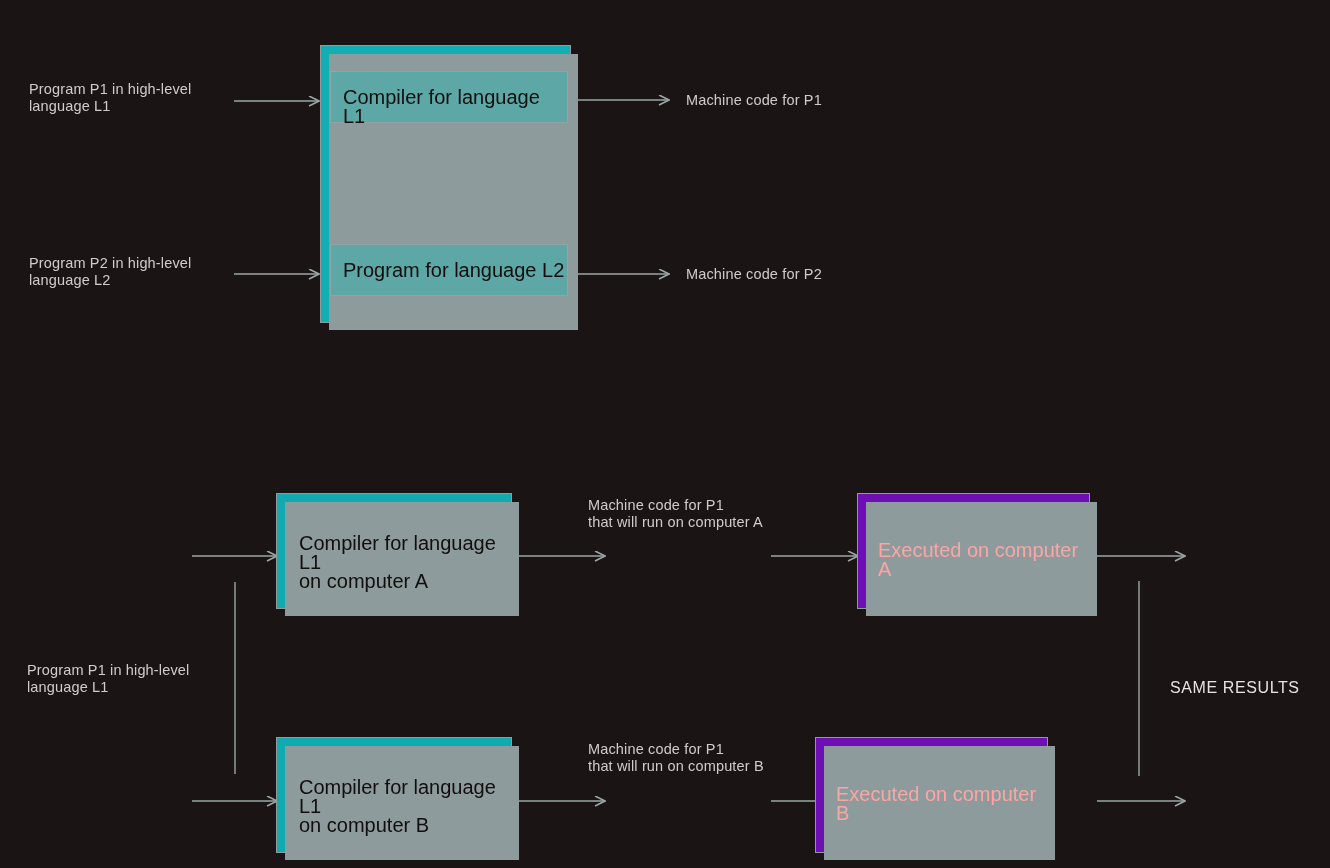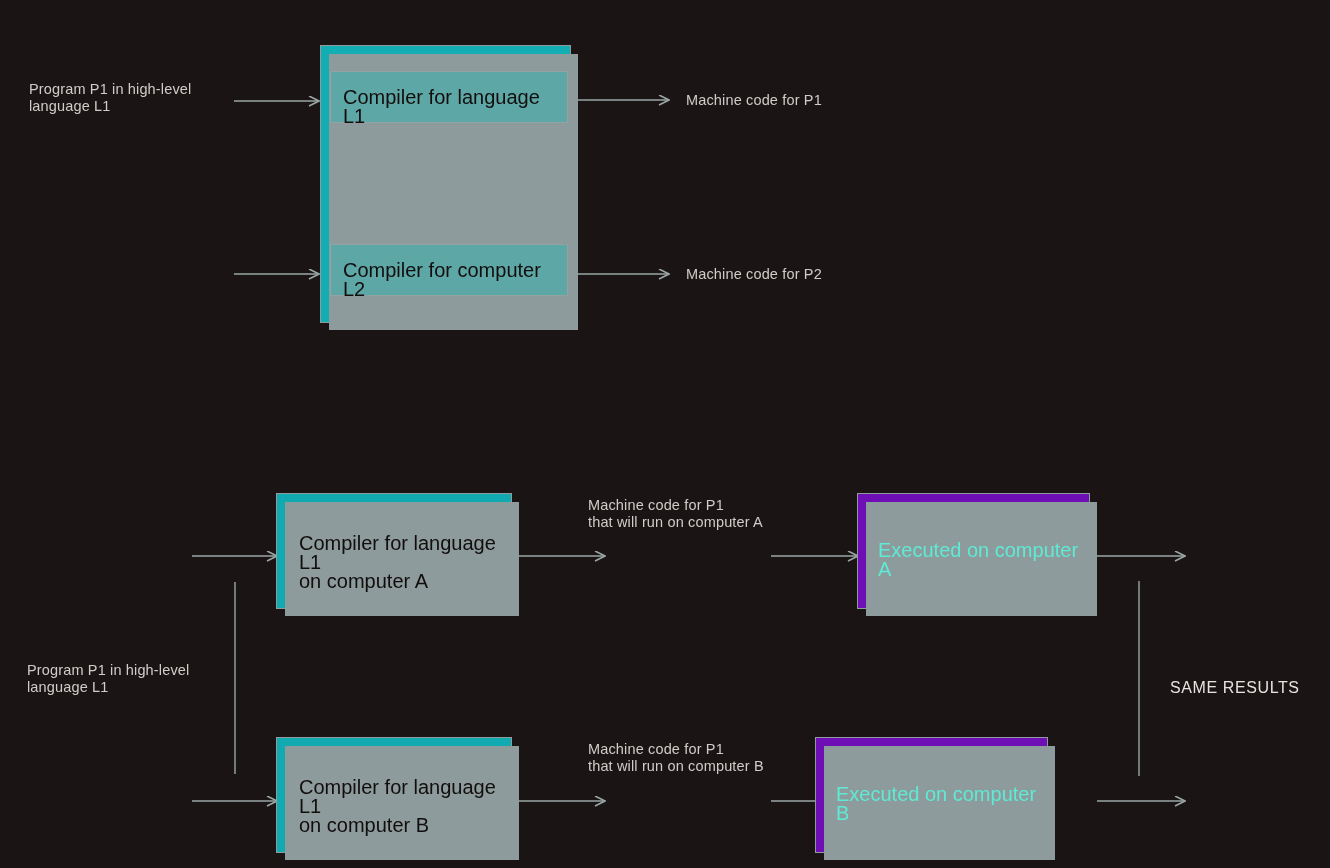--- a/index.html
+++ b/index.html
@@ -75,21 +75,21 @@
   }
   .solid-teal {
     background: #10aab0;
     z-index: 2;
   }
   .purple {
     background: #6d0fb4;
     z-index: 2;
   }
   .dark-text { color: #120e0d; }
-  .light-text { color: #5eead4; }
+  .light-text { color: #fca5a5; }
 </style>
 </head>
 <body style="background: rgb(26, 21, 20);">
 
 <div id="canvas">
 
   <svg class="svg-layer" viewBox="0 0 1330 868" xmlns="http://www.w3.org/2000/svg">
     <defs>
       <marker id="ah" markerWidth="12" markerHeight="12" refX="10" refY="5" orient="auto" markerUnits="userSpaceOnUse">
         <path d="M1,0 L11,5 L1,10" fill="none" stroke="#9aa6a6" stroke-width="1.6"></path>
@@ -115,31 +115,33 @@
 
       <line x1="1097" y1="537" x2="1184" y2="537" marker-end="url(#ah)"></line>
       <line x1="1097" y1="782" x2="1184" y2="782" marker-end="url(#ah)"></line>
       <line x1="1139" y1="562" x2="1139" y2="757"></line>
     </g>
   </svg>
 
   <div class="label" style="left:29px; top:62px; width:210px;">Program P1 in high-level
 language L1</div>
 
+  <div class="label" style="left:29px; top:236px; width:210px;">Program P2 in high-level
+language L2</div>
 
   <div class="box outer-teal" style="left:320px; top:26px; width:251px; height:278px;">
     <div class="shadow"></div>
   </div>
 
   <div class="box inner-teal" style="left:330px; top:52px; width:238px; height:52px;">
     <div class="box-text dark-text" style="left:12px; top:16px;">Compiler for language L1</div>
   </div>
 
   <div class="box inner-teal" style="left:330px; top:225px; width:238px; height:52px;">
-    <div class="box-text dark-text" style="left:12px; top:16px;">Compiler for computer L2</div>
+    <div class="box-text dark-text" style="left:12px; top:16px;">Program for language L2</div>
   </div>
 
   <div class="label" style="left:686px; top:73px;">Machine code for P1</div>
 
   <div class="label" style="left:686px; top:247px;">Machine code for P2</div>
 
   <div class="label" style="left:27px; top:643px; width:215px;">Program P1 in high-level
 language L1</div>
 
   <div class="box solid-teal" style="left:276px; top:474px; width:236px; height:116px;">

